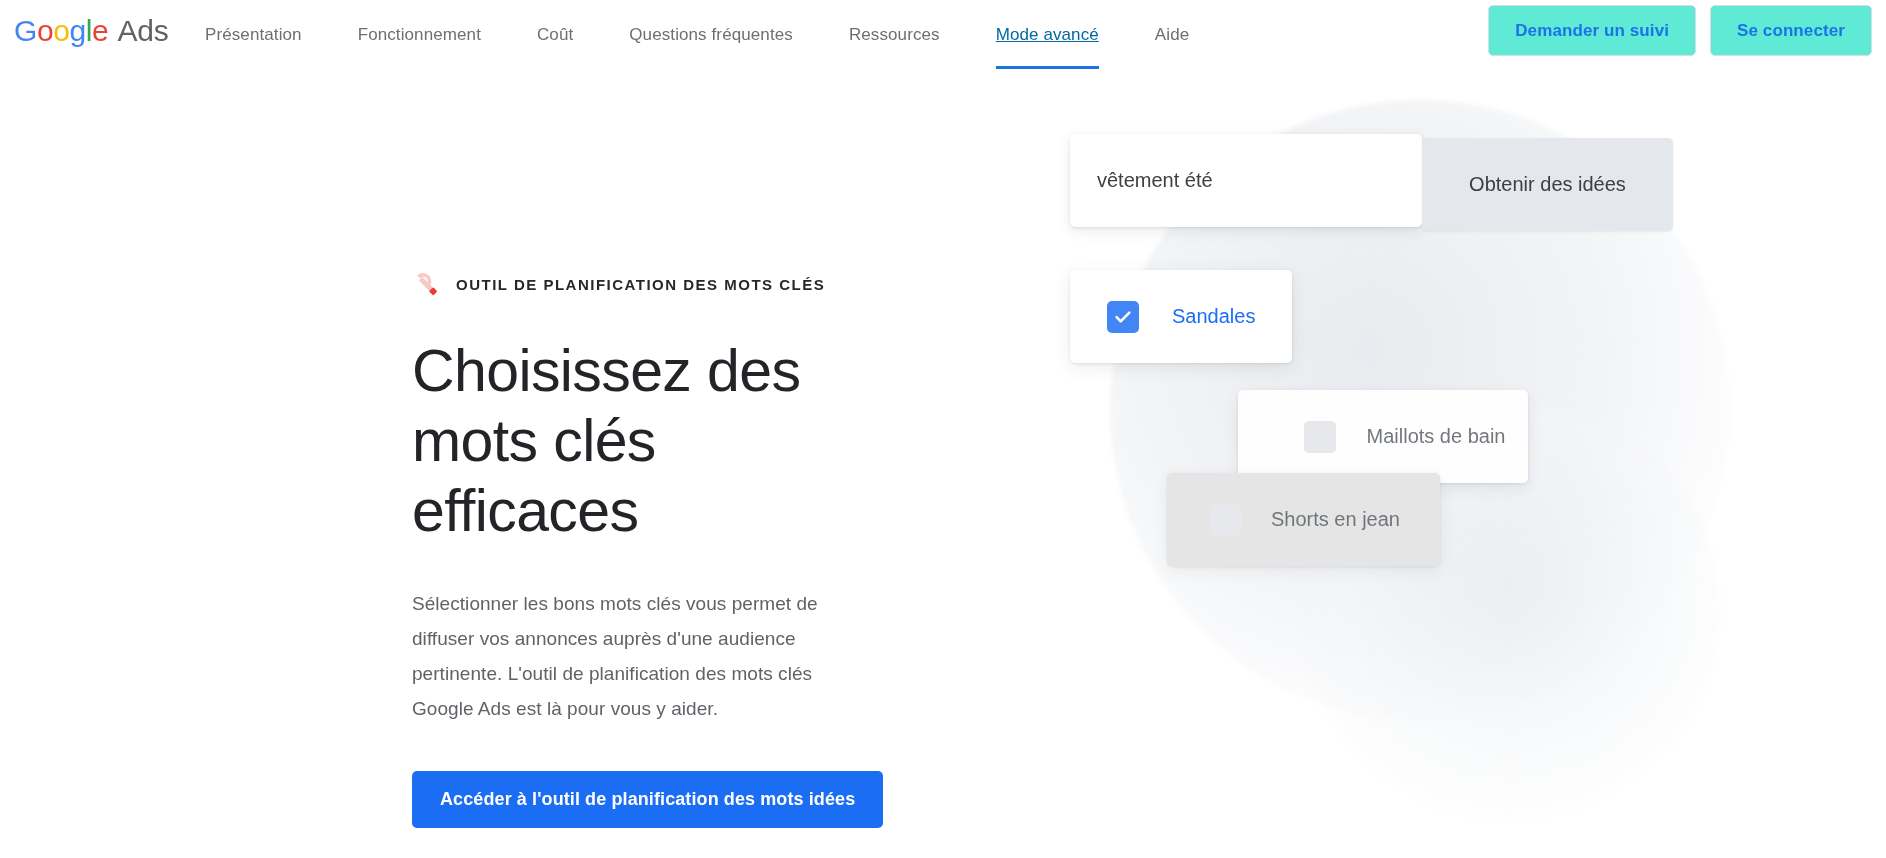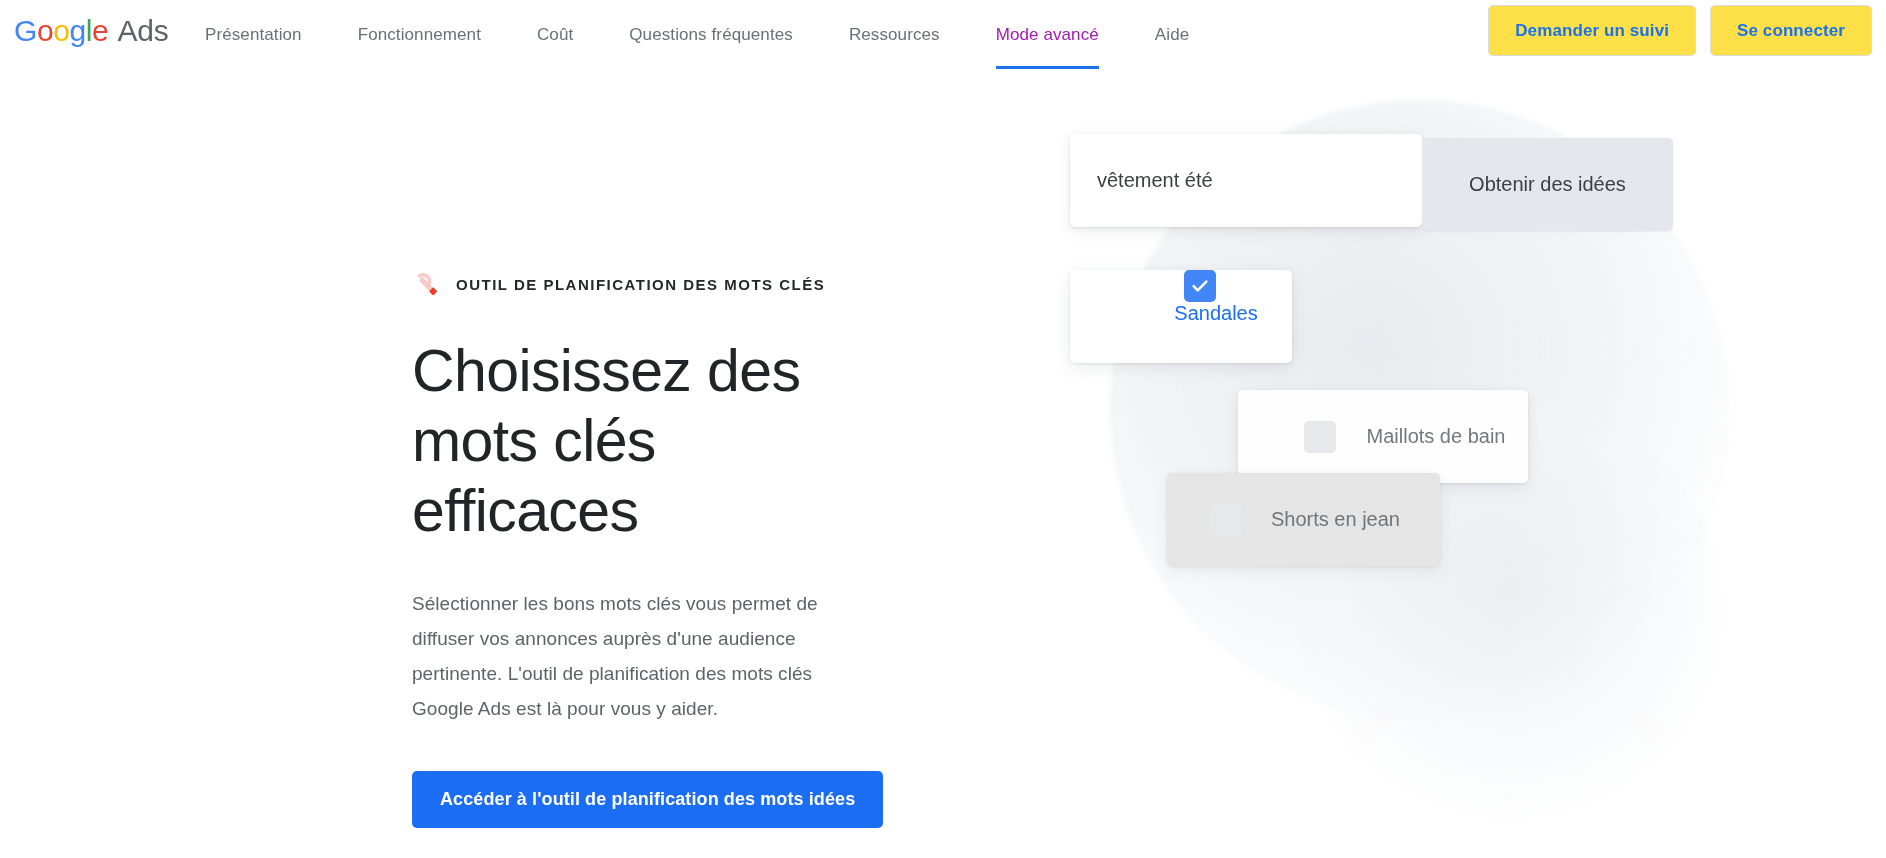--- a/index.html
+++ b/index.html
@@ -66,21 +66,22 @@
     display: flex;
     align-items: center;
     padding: 0 20px;
     font-size: 17px;
     color: #6b7075;
     white-space: nowrap;
     cursor: pointer;
     letter-spacing: 0.1px;
   }
   .nav-item.active {
-    color: #a21caf;
+    color: #0369a1;
+    text-decoration: underline;
   }
   .nav-item.active::after {
     content: "";
     position: absolute;
     left: 20px;
     right: 20px;
     bottom: 0px;
     height: 3px;
     background: #1a73e8;
     border-radius: 0;
@@ -94,21 +95,21 @@
     gap: 14px;
   }
   .hdr-btn {
     display: flex;
     align-items: center;
     justify-content: center;
     height: 51px;
     padding: 0 26px;
     border: 1px solid #dadce0;
     border-radius: 5px;
-    background: #fde047;
+    background: #5eead4;
     color: #1a73e8;
     font-size: 17px;
     font-weight: 700;
     letter-spacing: 0.1px;
     white-space: nowrap;
     cursor: pointer;
     font-family: "Liberation Sans", "DejaVu Sans", sans-serif;
   }
 
   
@@ -276,21 +277,20 @@
     white-space: nowrap;
   }
 
   
   .kw-card.c1 {
     left: 10px;
     top: 200px;
     width: 222px;
     height: 93px;
     padding-left: 37px;
-    flex-direction: column;
   }
   .kw-card.c1 .label { color: #1b6ef3; margin-left: 33px; }
 
   
   .kw-card.c2 {
     left: 178px;
     top: 320px;
     width: 290px;
     height: 93px;
     padding-left: 43px;

